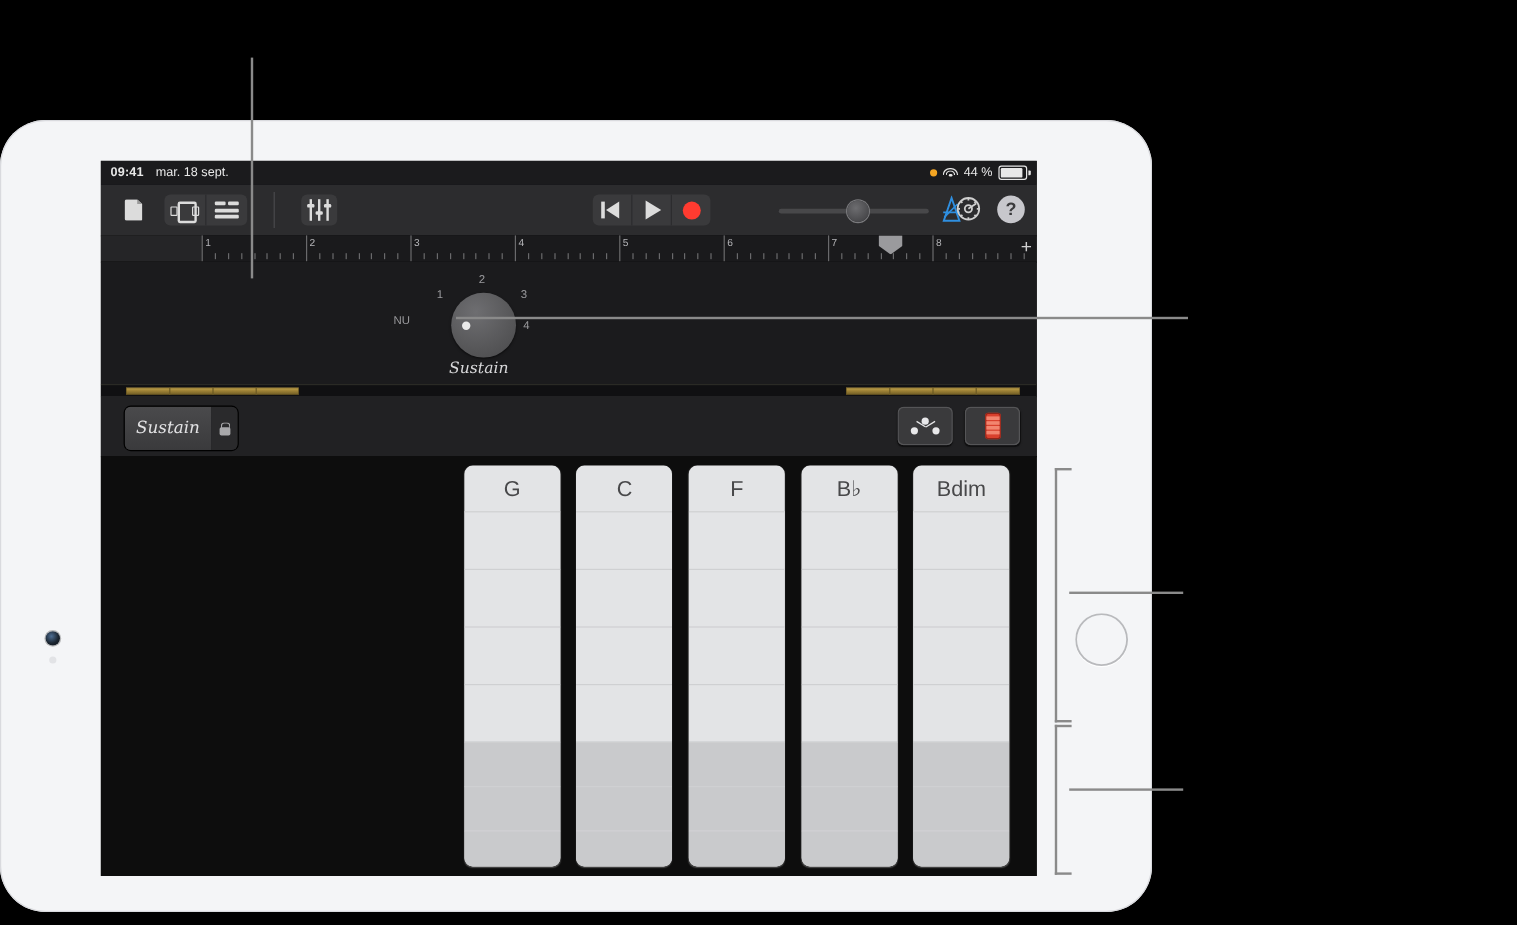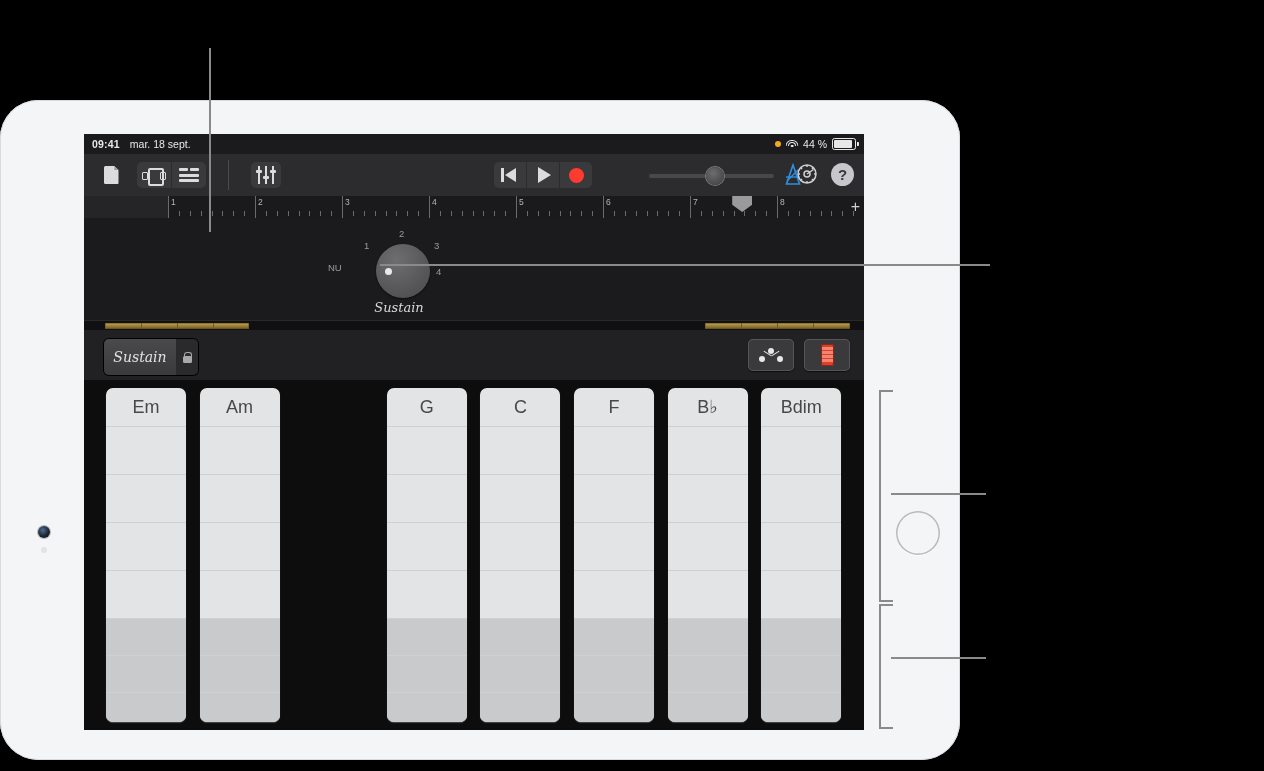--- a/index.html
+++ b/index.html
@@ -486,40 +486,20 @@
             <i style="top:3px;"></i>
               <i style="top:7px;"></i>
               <i style="top:11px;"></i>
               <i style="top:15px;"></i>
           </span>
         </div>
       </div>
     </div>
 
     <div class="strips-area" id="strips-area">
-        <div class="strip" style="left: 22px;">
-          <div class="strip-label">Em</div>
-          <div class="strip-row light" style="height: 47px;"></div>
-          <div class="strip-row light" style="height: 47px;"></div>
-          <div class="strip-row light" style="height: 47px;"></div>
-          <div class="strip-row light" style="height: 47px;"></div>
-          <div class="strip-row dark" style="height: 36px;"></div>
-          <div class="strip-row dark" style="height: 36px;"></div>
-          <div class="strip-row dark" style="height: 36px;"></div>
-        </div>
-        <div class="strip" style="left: 115.6px;">
-          <div class="strip-label">Am</div>
-          <div class="strip-row light" style="height: 47px;"></div>
-          <div class="strip-row light" style="height: 47px;"></div>
-          <div class="strip-row light" style="height: 47px;"></div>
-          <div class="strip-row light" style="height: 47px;"></div>
-          <div class="strip-row dark" style="height: 36px;"></div>
-          <div class="strip-row dark" style="height: 36px;"></div>
-          <div class="strip-row dark" style="height: 36px;"></div>
-        </div>
         <div class="strip" style="left: 302.8px;">
           <div class="strip-label">G</div>
           <div class="strip-row light" style="height: 47px;"></div>
           <div class="strip-row light" style="height: 47px;"></div>
           <div class="strip-row light" style="height: 47px;"></div>
           <div class="strip-row light" style="height: 47px;"></div>
           <div class="strip-row dark" style="height: 36px;"></div>
           <div class="strip-row dark" style="height: 36px;"></div>
           <div class="strip-row dark" style="height: 36px;"></div>
         </div>

